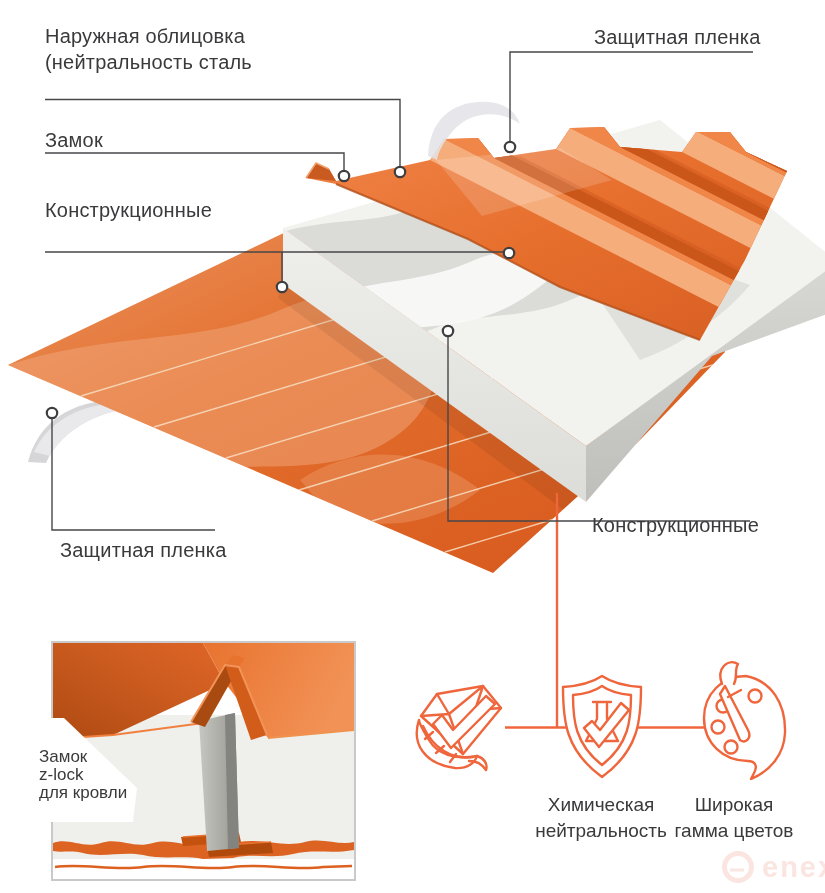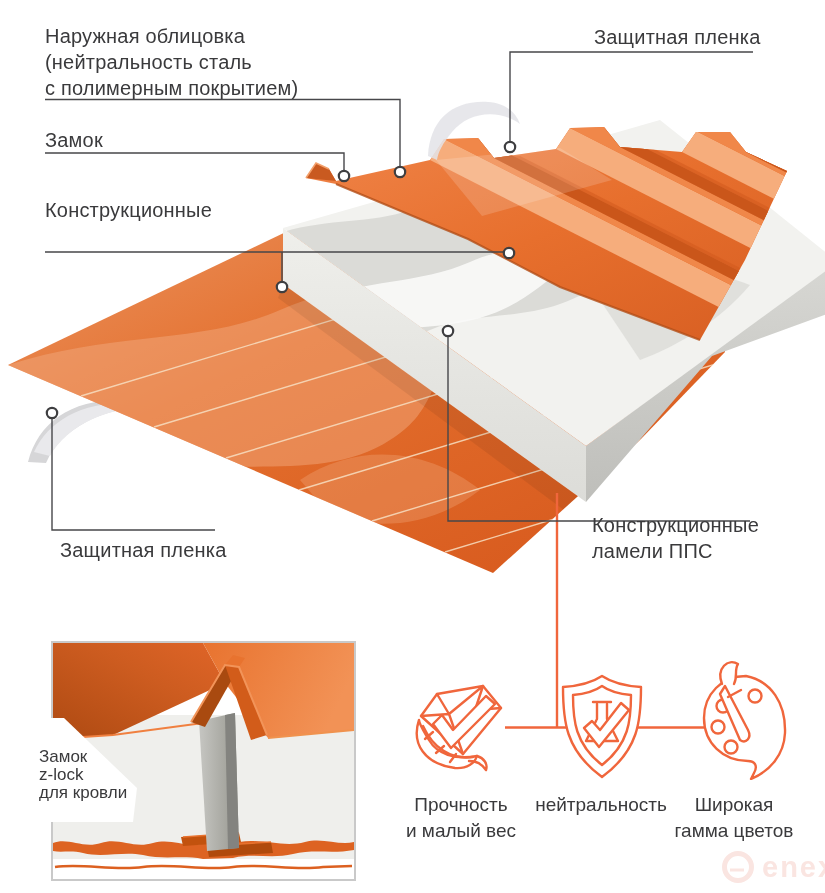--- a/index.html
+++ b/index.html
@@ -151,42 +151,40 @@
       <circle cx="509" cy="253" r="5.2"></circle>
       <circle cx="282" cy="287" r="5.2"></circle>
       <circle cx="52" cy="413" r="5.2"></circle>
       <circle cx="448" cy="331" r="5.2"></circle>
     </g>
   </svg>
 
   <div class="abs label" style="left:45px;top:23px">
     <span>Наружная облицовка</span>
     <span>(нейтральность сталь</span>
-    <span>с полимерным покрытием)</span>
   </div>
 
   <div class="abs label" style="left:45px;top:127px">
     <span>Замок</span>
   </div>
 
   <div class="abs label" style="left:45px;top:197px">
     <span>Конструкционные</span>
   </div>
 
   <div class="abs label" style="left:594px;top:24px">
     <span>Защитная пленка</span>
   </div>
 
   <div class="abs label" style="left:60px;top:537px">
     <span>Защитная пленка</span>
   </div>
 
   <div class="abs label" style="left:592px;top:512px">
     <span>Конструкционные</span>
-    <span>ламели ППС</span>
   </div>
 
   <div class="abs" id="inset">
     <svg width="301" height="236" viewBox="0 0 301 236">
       <defs>
         <linearGradient id="gL" x1="0" y1="1" x2="1" y2="0">
           <stop offset="0" stop-color="#ae4a12"></stop>
             <stop offset="0.6" stop-color="#cd5c20"></stop>
             <stop offset="1" stop-color="#e06528"></stop>
         </linearGradient>
@@ -260,25 +258,22 @@
     <path d="M54,20 C30,20 12,38 12,62 C12,87 31,105 56,105 C63,105 66,110 62,117 L59,123 C78,115 92,99 93,77 C94,47 79,25 54,20 Z" fill="#ffffff"></path>
     <circle cx="31" cy="50" r="6.5"></circle>
     <circle cx="26" cy="71" r="6.5"></circle>
     <circle cx="39" cy="91" r="6.5"></circle>
     <circle cx="63" cy="40" r="6.5"></circle>
     <path d="M30,28 C24,12 36,2 46,8 C42,14 46,20 42,28" fill="#ffffff"></path>
     <path d="M33,30 L56,74 C60,82 54,88 48,84 L28,38 Z" fill="#ffffff"></path>
     <path d="M36,41 L49,34"></path>
   </svg>
 
-  <div class="abs caption" style="left:376px;top:792px">
-    <span>Прочность</span>
-    <span>и малый вес</span>
-  </div>
   <div class="abs caption" style="left:516px;top:792px">
+    <span>Химическая</span>
     <span>нейтральность</span>
   </div>
   <div class="abs caption" style="left:649px;top:792px">
     <span>Широкая</span>
     <span>гамма цветов</span>
   </div>
 
   <div class="abs" id="watermark">
     <svg width="36" height="36" viewBox="0 0 36 36">
       <circle cx="18" cy="18" r="13.5" fill="none" stroke="#fae5e1" stroke-width="5"></circle>

